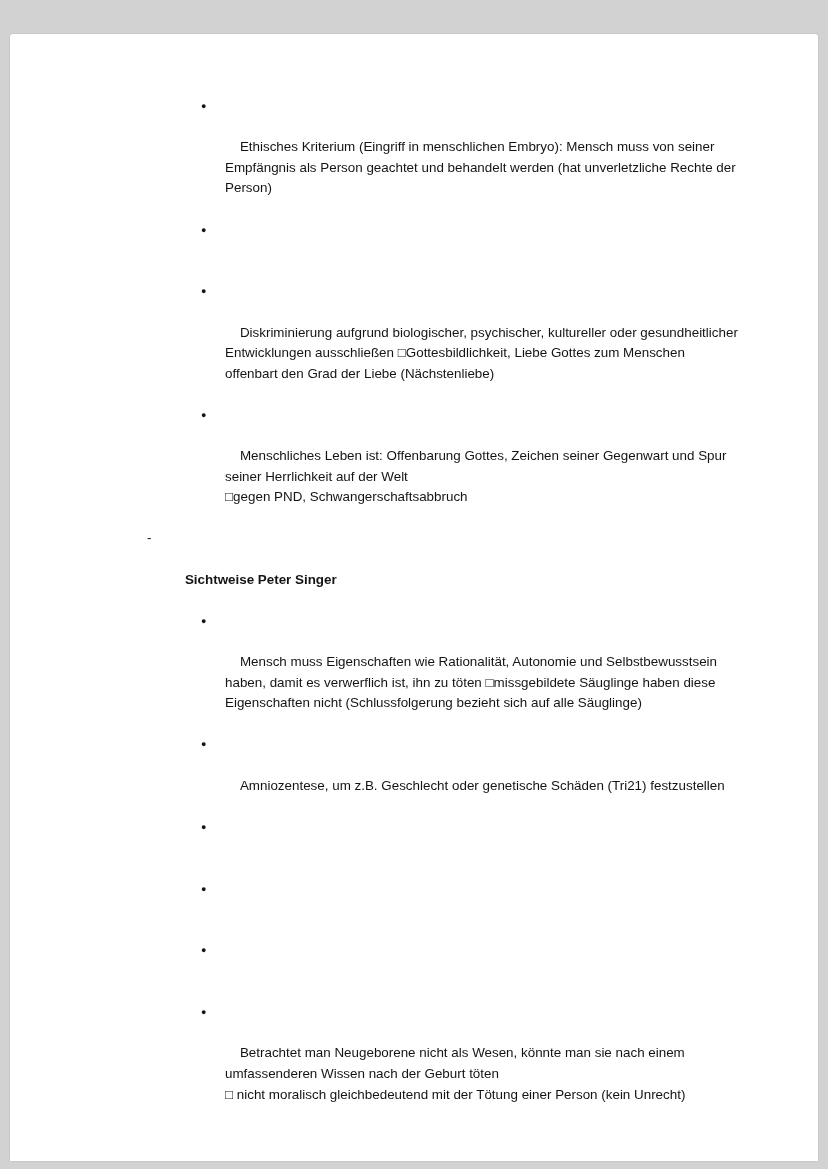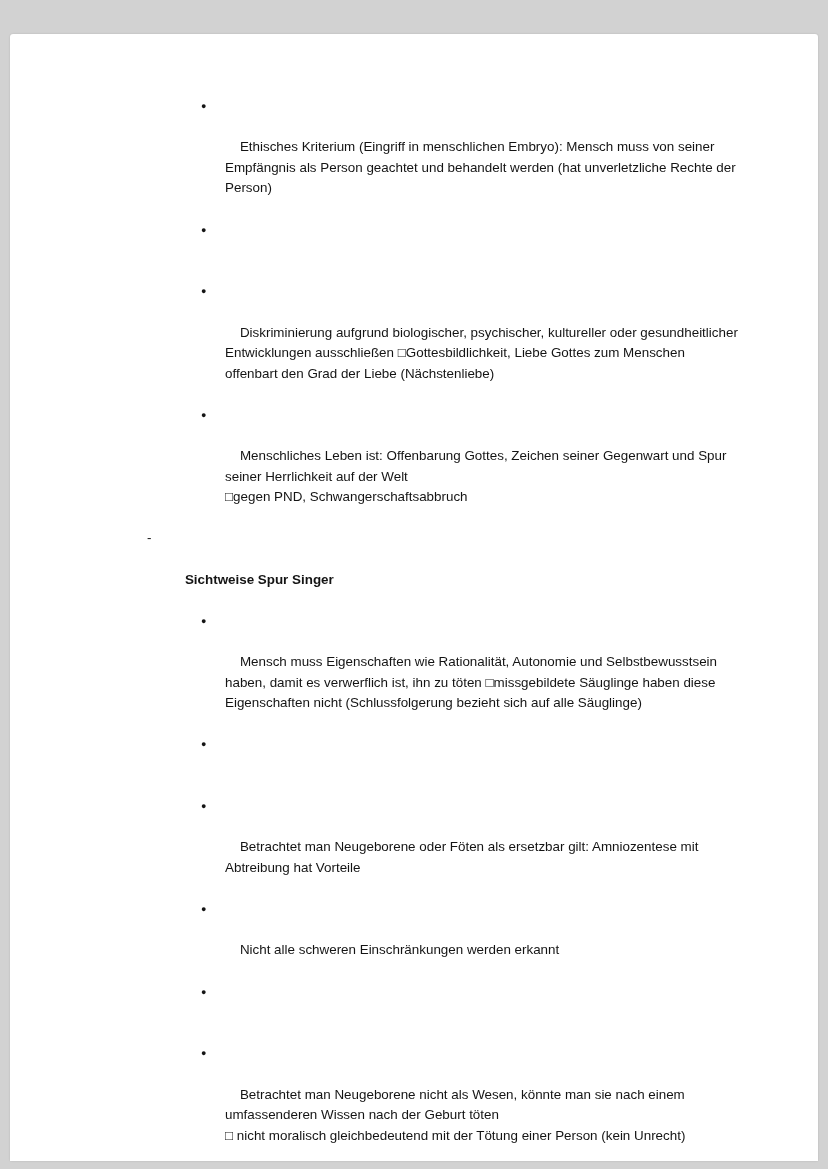--- a/index.html
+++ b/index.html
@@ -74,40 +74,39 @@
   </div>
 
   <div class="block bullet">
     <span class="marker">●</span>
     <span class="text">Menschliches Leben ist: Offenbarung Gottes, Zeichen seiner Gegenwart und Spur seiner Herrlichkeit auf der Welt
 □gegen PND, Schwangerschaftsabbruch</span>
   </div>
 
   <div class="block dash bold">
     <span class="marker">-</span>
-    <span class="text">Sichtweise Spur Singer</span>
+    <span class="text">Sichtweise Peter Singer</span>
   </div>
 
   <div class="block bullet">
     <span class="marker">●</span>
     <span class="text">Mensch muss Eigenschaften wie Rationalität, Autonomie und Selbstbewusstsein haben, damit es verwerflich ist, ihn zu töten □missgebildete Säuglinge haben diese Eigenschaften nicht (Schlussfolgerung bezieht sich auf alle Säuglinge)</span>
   </div>
 
   <div class="block bullet">
     <span class="marker">●</span>
+    <span class="text">Amniozentese, um z.B. Geschlecht oder genetische Schäden (Tri21) festzustellen</span>
   </div>
 
   <div class="block bullet">
     <span class="marker">●</span>
-    <span class="text">Betrachtet man Neugeborene oder Föten als ersetzbar gilt: Amniozentese mit Abtreibung hat Vorteile</span>
   </div>
 
   <div class="block bullet">
     <span class="marker">●</span>
-    <span class="text">Nicht alle schweren Einschränkungen werden erkannt</span>
   </div>
 
   <div class="block bullet">
     <span class="marker">●</span>
   </div>
 
   <div class="block bullet">
     <span class="marker">●</span>
     <span class="text">Betrachtet man Neugeborene nicht als Wesen, könnte man sie nach einem umfassenderen Wissen nach der Geburt töten
 □ nicht moralisch gleichbedeutend mit der Tötung einer Person (kein Unrecht)</span>

